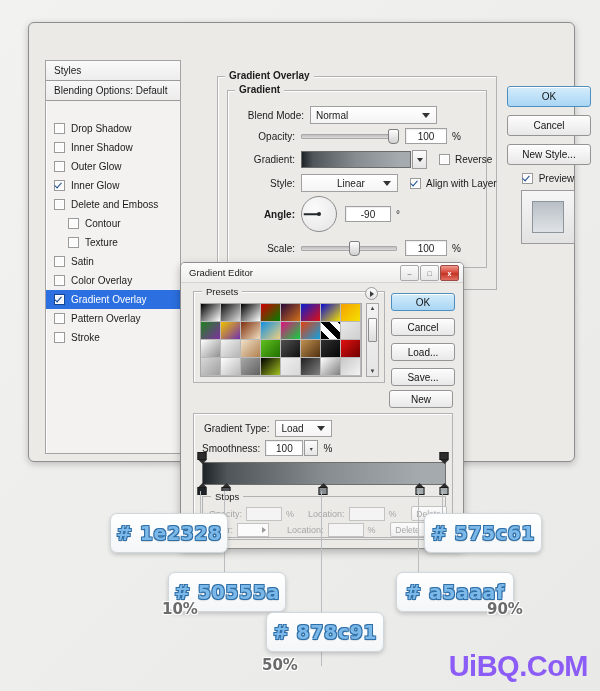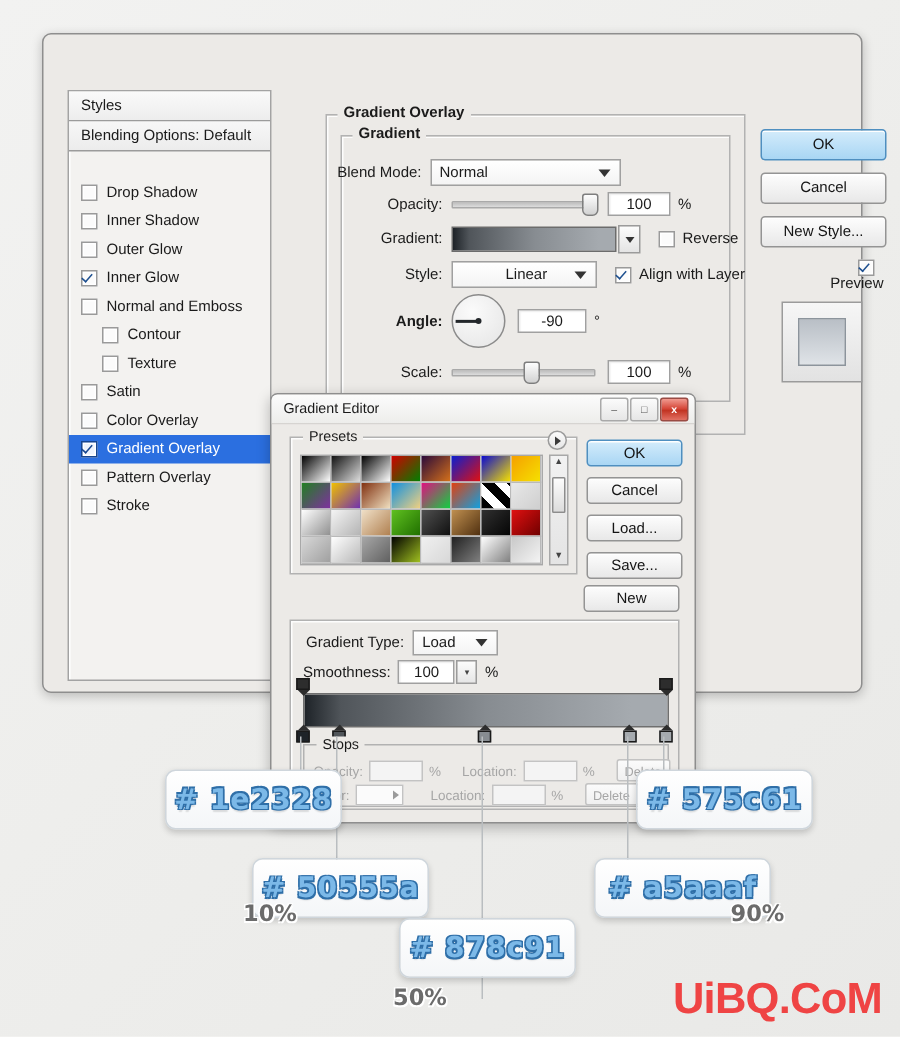--- a/index.html
+++ b/index.html
@@ -151,21 +151,21 @@
   .btn-default{
     background:linear-gradient(#d4ecfb,#a9d6f4);border-color:#4f8fc0;
   }
 
   .defbtns{position:absolute;left:240px;top:238px;display:flex;gap:8px;}
   .defbtns .btn{width:76px;height:18px;}
 
   
   .rightcol{position:absolute;left:478px;top:40px;width:82px;}
   .rightcol .btn{width:82px;height:19px;margin-bottom:8px;}
-  .prevrow{display:flex;align-items:flex-end;justify-content:center;margin:2px 0 6px 0;font-size:10px;flex-direction:column;}
+  .prevrow{display:flex;align-items:flex-end;justify-content:center;margin:2px 0 6px 0;font-size:10px;}
   .prevthumb{
     width:52px;height:52px;margin:0 auto;border:1px solid #9b9b9b;
     background:linear-gradient(#f6f6f6,#e2e2e2);
     display:flex;align-items:center;justify-content:center;
   }
   .prevsq{
     width:30px;height:30px;border:1px solid #8c949c;
     background:linear-gradient(#b9bfc6,#dfe3e7);
   }
 
@@ -314,21 +314,21 @@
        0    2px 1px rgba(0,0,0,.12);
     font-family:"DejaVu Sans",sans-serif;
   }
   .pctlbl{
     position:absolute;font-size:15px;font-weight:bold;color:#6b6b6b;
     font-family:"DejaVu Sans",sans-serif;
     text-shadow:-1px -1px 0 #fff,1px -1px 0 #fff,-1px 1px 0 #fff,1px 1px 0 #fff;
   }
   .watermark{
     position:absolute;right:12px;bottom:8px;
-    font-size:29px;font-weight:bold;color:#ef4444;
+    font-size:29px;font-weight:bold;color:#8b5cf6;
     font-family:"Liberation Sans",sans-serif;letter-spacing:-.5px;
   }
 </style>
 </head>
 <body>
 
 <div class="ls-window">
 
 
   <div class="ls-body">
@@ -348,21 +348,21 @@
           <div class="sp-item">
             <span class="cbx"></span>
             <span>Outer Glow</span>
           </div>
           <div class="sp-item">
             <span class="cbx on"></span>
             <span>Inner Glow</span>
           </div>
           <div class="sp-item">
             <span class="cbx"></span>
-            <span>Normal and Emboss</span>
+            <span>Delete and Emboss</span>
           </div>
           <div class="sp-item indent">
             <span class="cbx"></span>
             <span>Contour</span>
           </div>
           <div class="sp-item indent">
             <span class="cbx"></span>
             <span>Texture</span>
           </div>
           <div class="sp-item">
@@ -387,21 +387,21 @@
           </div>
         </div>
     </div>
 
     <div class="go-group">
       <div class="gbox gbox-outer"></div>
       <div class="gbox gbox-inner"></div>
       <div class="glegend l1">Gradient Overlay</div>
       <div class="glegend l2">Gradient</div>
 
-      <div class="row" style="left:4px;top:38px;">
+      <div class="row" style="left:27px;top:38px;">
         <span class="lbl" style="width:60px;">Blend Mode:</span>
         <div class="combo" style="width:118px;margin-left:6px;">
           <span>Normal</span>
           <span class="caret"></span>
         </div>
       </div>
 
       <div class="row" style="left:18px;top:60px;">
         <span class="lbl" style="width:60px;">Opacity:</span>
         <div class="slider" style="width:96px;margin-left:6px;">

